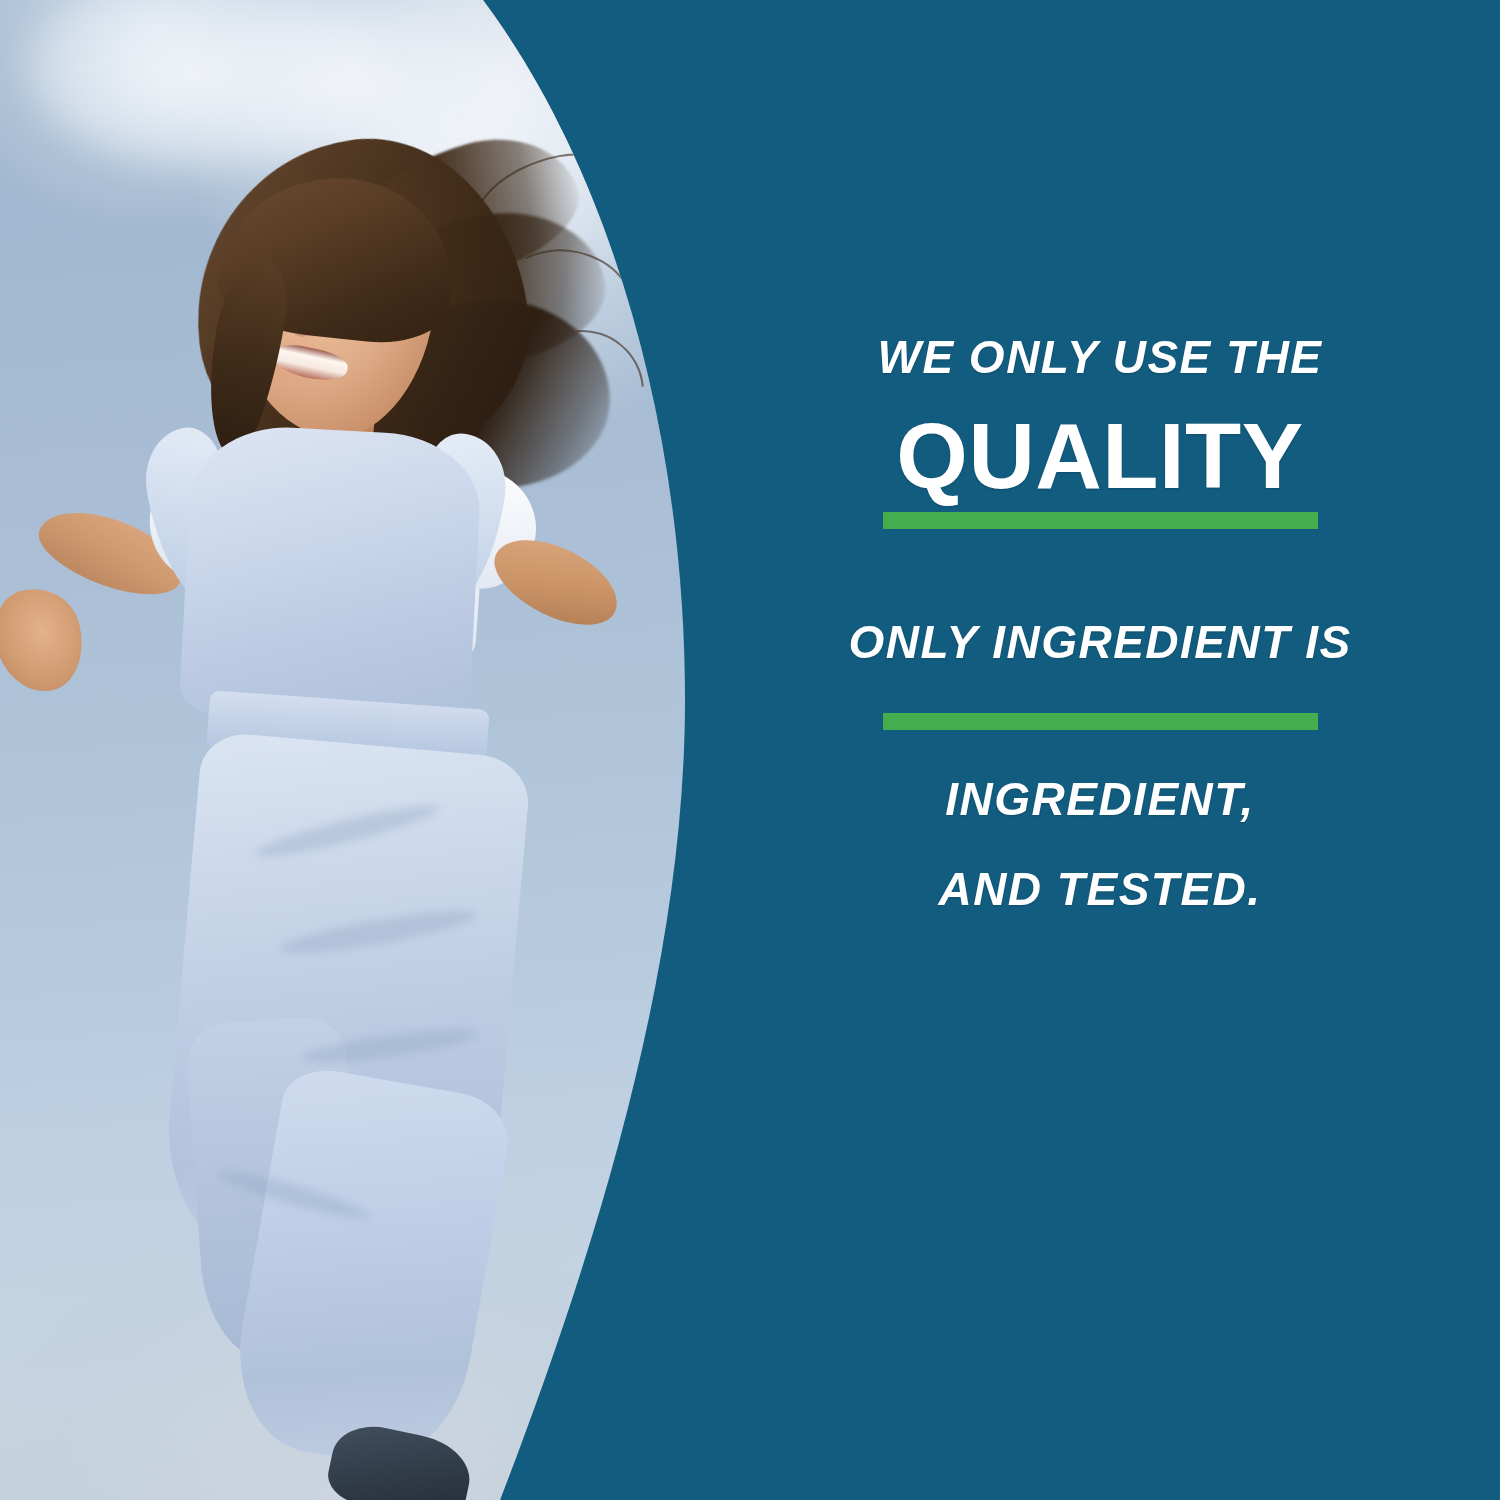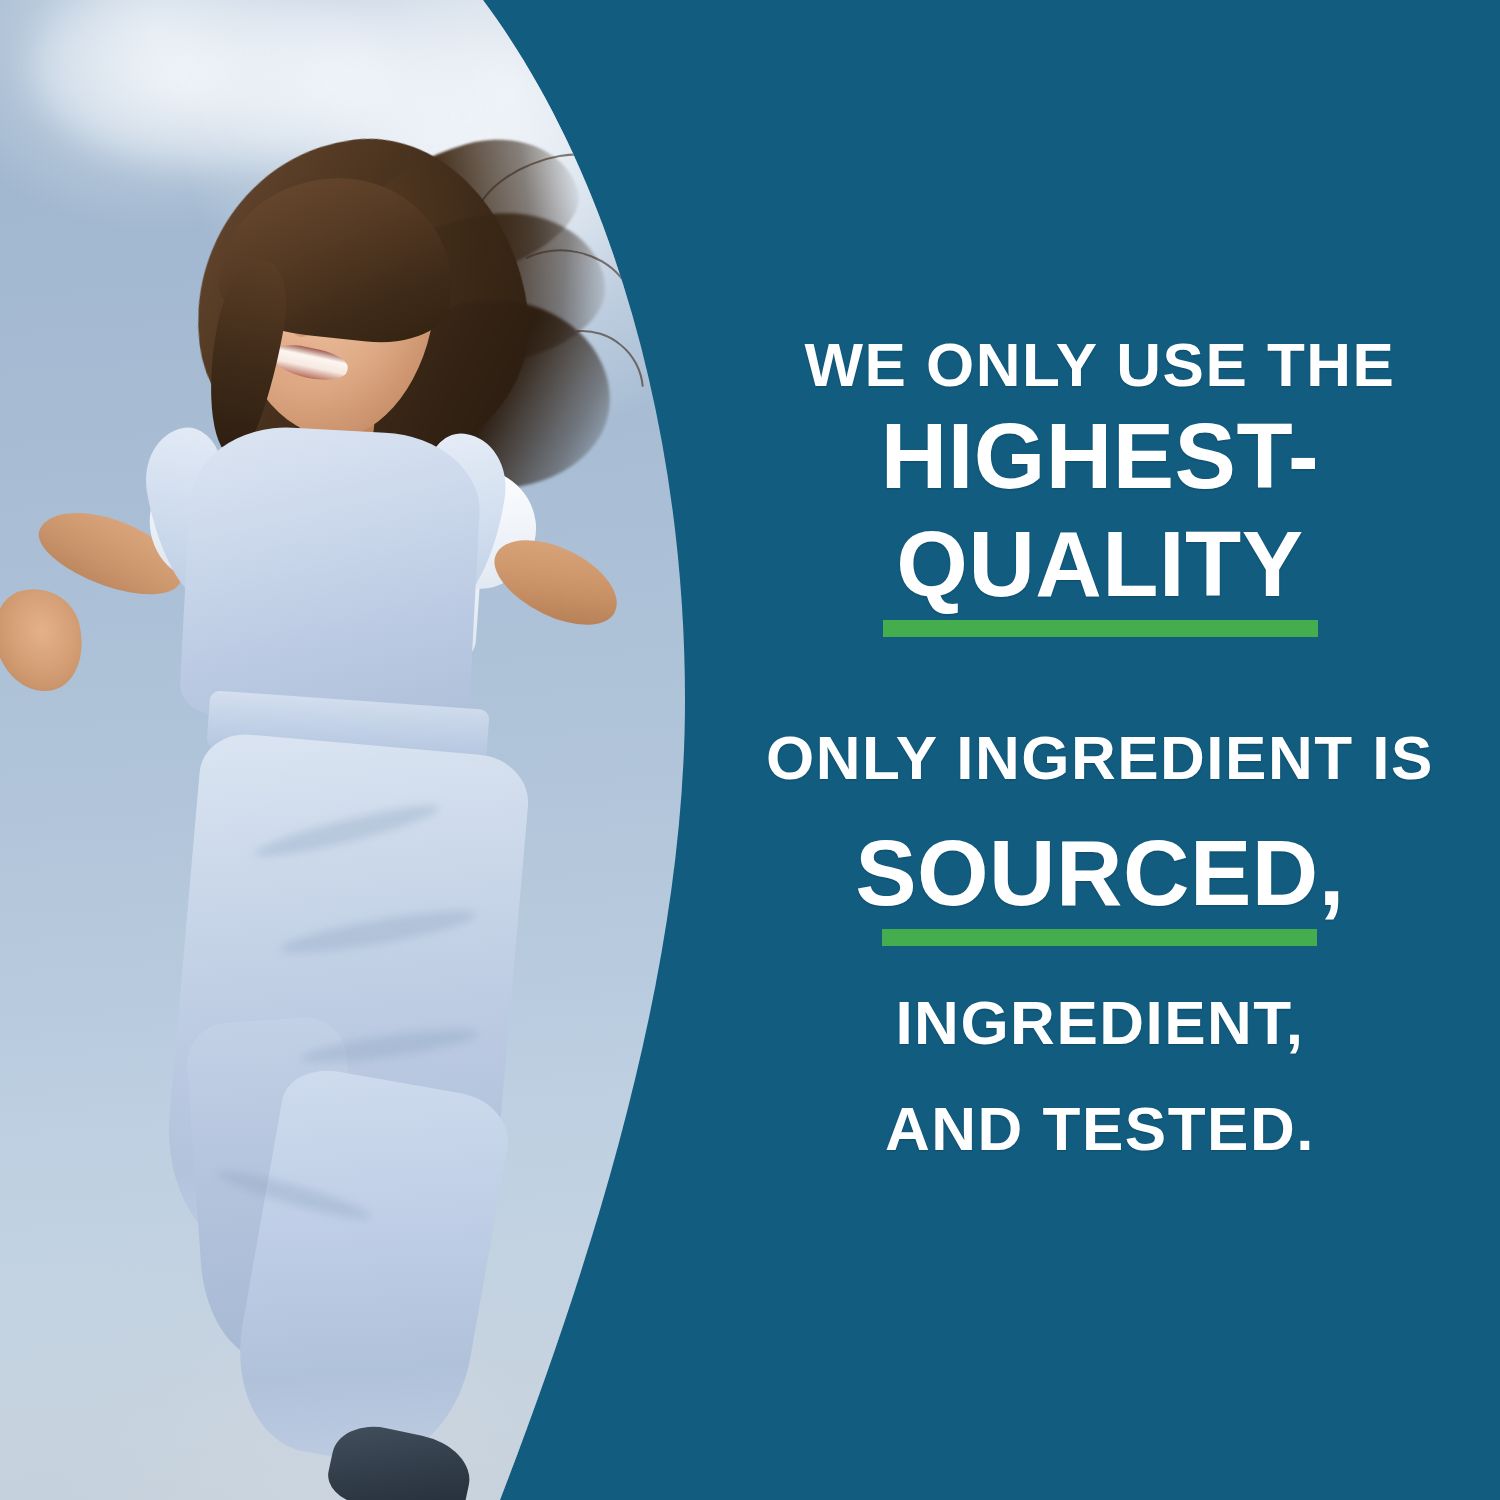--- a/index.html
+++ b/index.html
@@ -333,23 +333,24 @@
     text-align: center;
   }
   .line {
     color: #ffffff;
     letter-spacing: 0.5px;
     line-height: 1;
     white-space: nowrap;
     text-shadow: 0 1px 2px rgba(0,0,0,0.18);
   }
   .line-sm {
-    font-size: 62px;
+    font-size: 46px;
     font-weight: 700;
     letter-spacing: 1.5px;
+    font-style: italic;
   }
   .line-lg {
     font-size: 92px;
     font-weight: 700;
     letter-spacing: 0.5px;
   }
   .u-wrap { position: relative; display: inline-block; }
   .underline {
     display: block;
     height: 17px;
@@ -417,33 +418,31 @@
       <div class="fold-3"></div>
       <div class="fold-4"></div>
       <div class="shoe"></div>
     </div>
   </div>
 
   <div class="copy-panel">
 
     <div class="line line-sm">WE ONLY USE THE</div>
     <div class="sp-a"></div>
-    <div class="line line-lg">HIGHEST-</div>
     <div class="sp-b"></div>
     <div class="u-wrap">
       <div class="line line-lg">QUALITY</div>
       <span class="underline"></span>
     </div>
     <div class="sp-c"></div>
     <div class="sp-d"></div>
     <div class="line line-sm">ONLY INGREDIENT IS</div>
     <div class="sp-e"></div>
     <div class="sp-b"></div>
     <div class="u-wrap">
-      <div class="line line-lg">SOURCED,</div>
       <span class="underline"></span>
     </div>
     <div class="sp-f"></div>
     <div class="line line-sm">INGREDIENT,</div>
     <div class="sp-g"></div>
     <div class="line line-sm">AND TESTED.</div>
 
   </div>
 </div>
 

